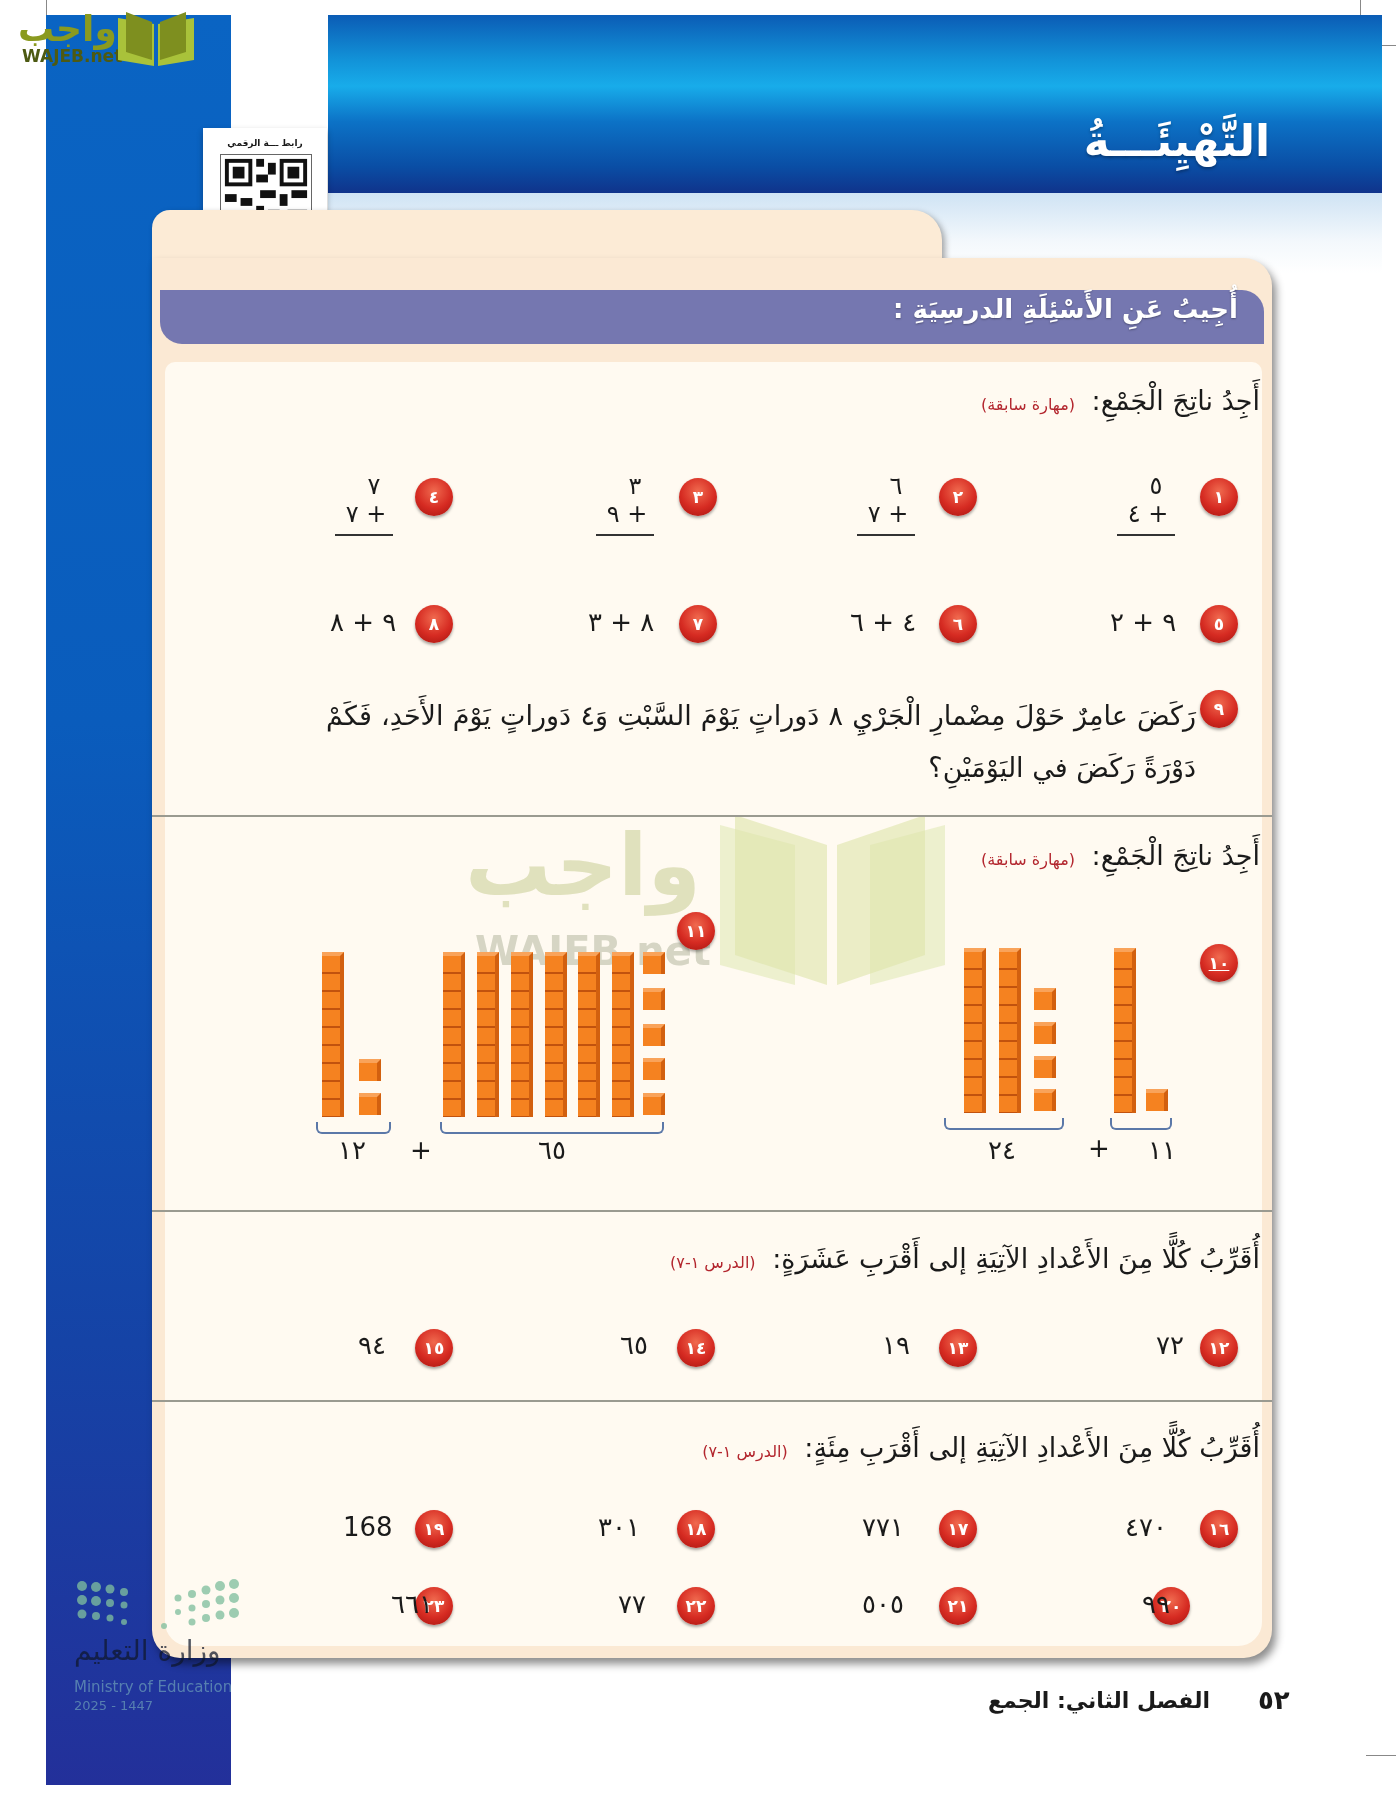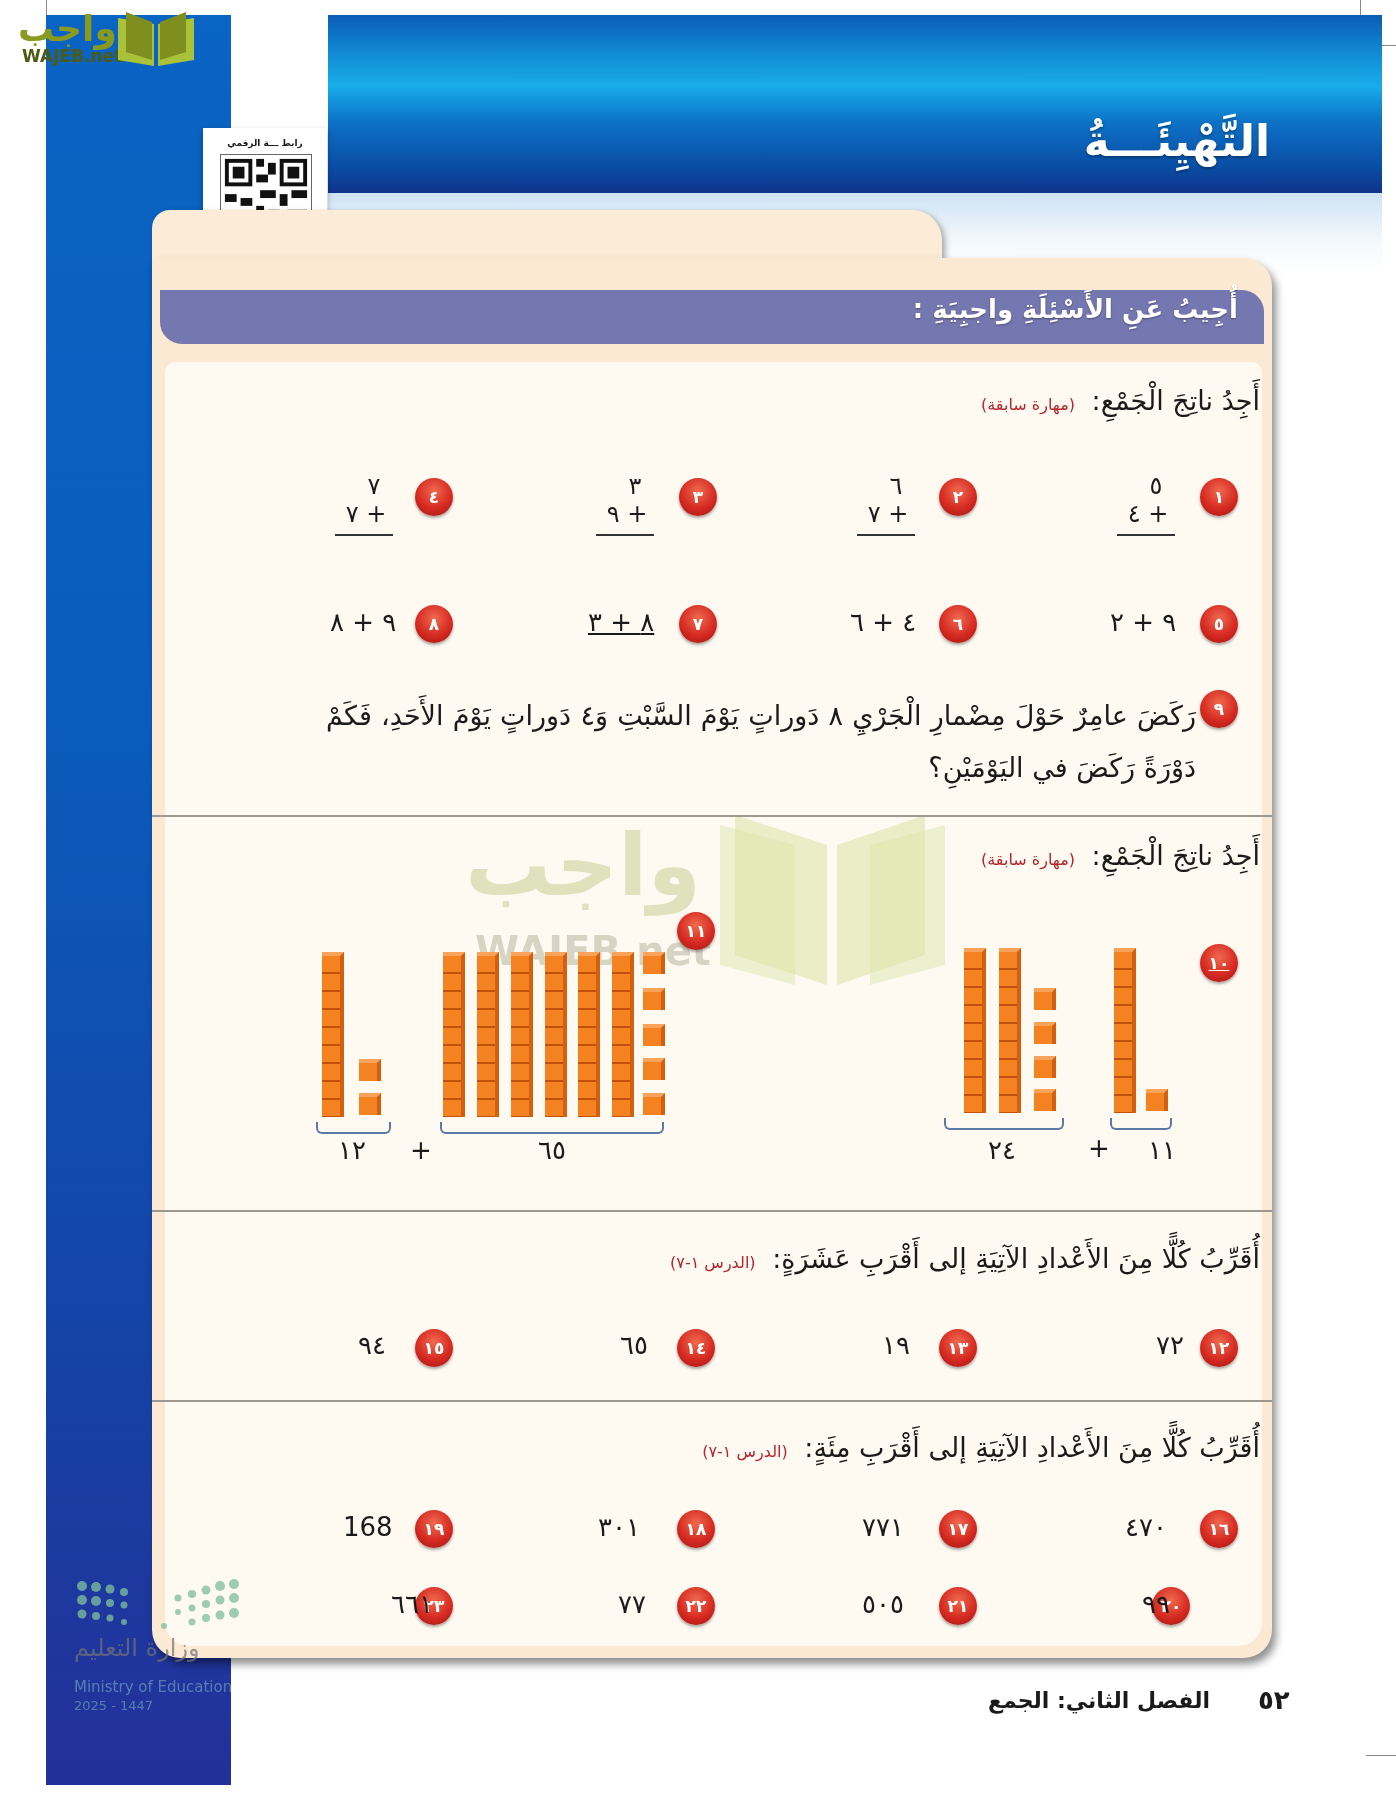--- a/index.html
+++ b/index.html
@@ -89,21 +89,21 @@
   .unit { position: absolute; width: 22px; height: 22px; background: #f58220; border-right: 4px solid #d2600f; border-top: 4px solid #f9a35a; }
   .brace { position: absolute; height: 12px; border: 2px solid #5b78a8; border-top: none; border-radius: 0 0 6px 6px; }
   .blk-label { position: absolute; font-size: 26px; direction: ltr; }
 
   .round-item { position: absolute; font-size: 26px; direction: ltr; }
 
   .footer-page { position: absolute; left: 1258px; top: 1685px; font-weight: bold; font-size: 26px; }
   .footer-chapter { position: absolute; right: 186px; top: 1688px; font-weight: bold; font-size: 22px; direction: rtl; }
 
   .moe-logo { position: absolute; left: 74px; top: 1578px; width: 180px; height: 160px; opacity: 0.9; }
-  .moe-ar { position: absolute; left: 0; top: 56px; color: #737373; font-size: 24px; direction: rtl; opacity: 0.8; }
+  .moe-ar { position: absolute; left: 0; top: 56px; color: #0f172a; font-size: 28px; direction: rtl; opacity: 0.8; }
   .moe-en { position: absolute; left: 0; top: 100px; color: #5c88b3; font-size: 15px; }
   .moe-year { position: absolute; left: 0; top: 120px; color: #5c88b3; font-size: 13px; }
 
   .center-wm { position: absolute; left: 455px; top: 815px; width: 500px; height: 170px; pointer-events: none; }
 </style>
 </head>
 <body>
 
 <div class="crop" style="left:46px;top:0;width:1px;height:30px"></div>
 <div class="crop" style="left:1360px;top:0;width:1px;height:30px"></div>
@@ -153,21 +153,21 @@
     <rect x="15" y="17" width="2" height="5" fill="#111"></rect>
       <rect x="19" y="18" width="3" height="4" fill="#111"></rect>
       <rect x="11" y="21" width="3" height="1" fill="#111"></rect>
   </svg>
   <div class="qr-url">www.ien.edu.sa</div>
 </div>
 
 <div class="tab-back"></div>
 <div class="panel"></div>
 <div class="panel-head">
-  <span class="panel-head-title">أُجِيبُ عَنِ الأَسْئِلَةِ واجبِيَةِ :</span>
+  <span class="panel-head-title">أُجِيبُ عَنِ الأَسْئِلَةِ الدرسِيَةِ :</span>
 </div>
 <div class="panel-body"></div>
 
 <svg class="center-wm" viewBox="0 0 500 170">
   <text x="10" y="80" font-family="DejaVu Sans, sans-serif" font-weight="bold" font-size="86" fill="#d4d7a8" opacity="0.7">واجب</text>
   <text x="20" y="150" font-family="DejaVu Sans, sans-serif" font-weight="bold" font-size="40" fill="#c5c6b2" opacity="0.7">WAJEB.net</text>
   <path d="M265 10 L340 30 L340 170 L265 150 Z" fill="#e6ebbf" opacity="0.7"></path>
   <path d="M490 10 L415 30 L415 170 L490 150 Z" fill="#e6ebbf" opacity="0.7"></path>
   <path d="M280 0 L372 30 L372 170 L280 140 Z" fill="#dde4aa" opacity="0.6"></path>
   <path d="M470 0 L382 30 L382 170 L470 140 Z" fill="#dde4aa" opacity="0.6"></path>
@@ -204,21 +204,21 @@
   <span class="top">٧</span>
   <span class="bot">٧ +</span>
   <span class="line"></span>
 </div>
 
 <div class="badge" style="left:1200px;top:605px;">٥</div>
 <div class="expr" style="left:1110px;top:607px;">٩ + ٢</div>
 <div class="badge" style="left:939px;top:605px;">٦</div>
 <div class="expr" style="left:850px;top:607px;">٤ + ٦</div>
 <div class="badge" style="left:679px;top:605px;">٧</div>
-<div class="expr" style="left:588px;top:607px;text-decoration:underline;">٨ + ٣</div>
+<div class="expr" style="left:588px;top:607px;">٨ + ٣</div>
 <div class="badge" style="left:415px;top:605px;">٨</div>
 <div class="expr" style="left:330px;top:607px;">٩ + ٨</div>
 
 <div class="badge" style="left:1200px;top:690px;">٩</div>
 <div class="word-problem">رَكَضَ عامِرٌ حَوْلَ مِضْمارِ الْجَرْيِ ٨ دَوراتٍ يَوْمَ السَّبْتِ وَ٤ دَوراتٍ يَوْمَ الأَحَدِ، فَكَمْ دَوْرَةً رَكَضَ في اليَوْمَيْنِ؟</div>
 
 <div class="section-divider" style="top:815px;"></div>
 
 <div class="q-heading" style="top:840px;">
   <span>أَجِدُ ناتِجَ الْجَمْعِ:</span>

